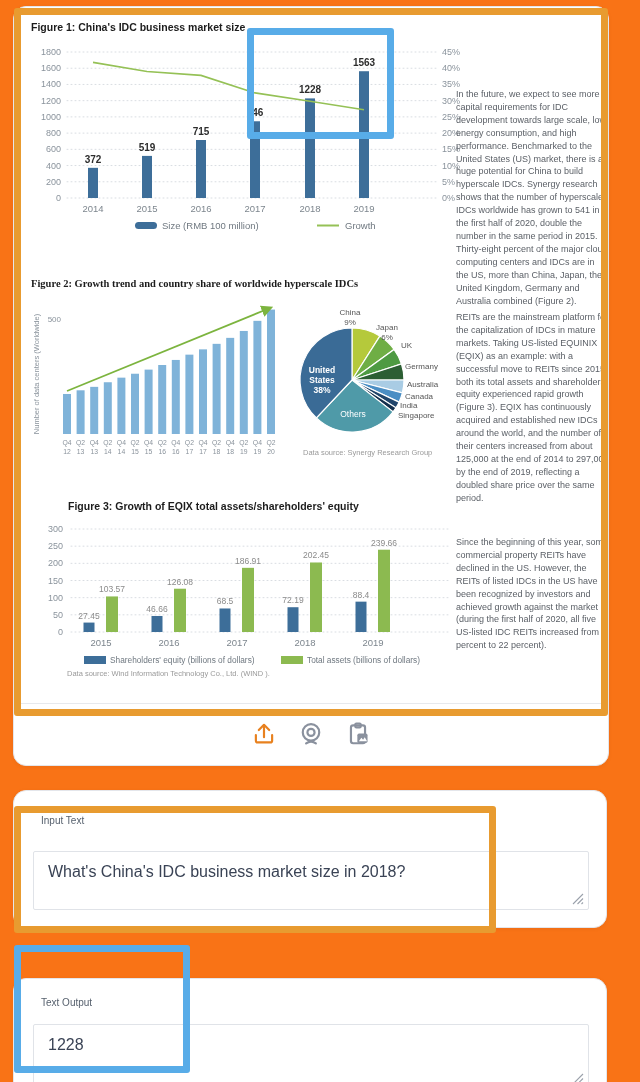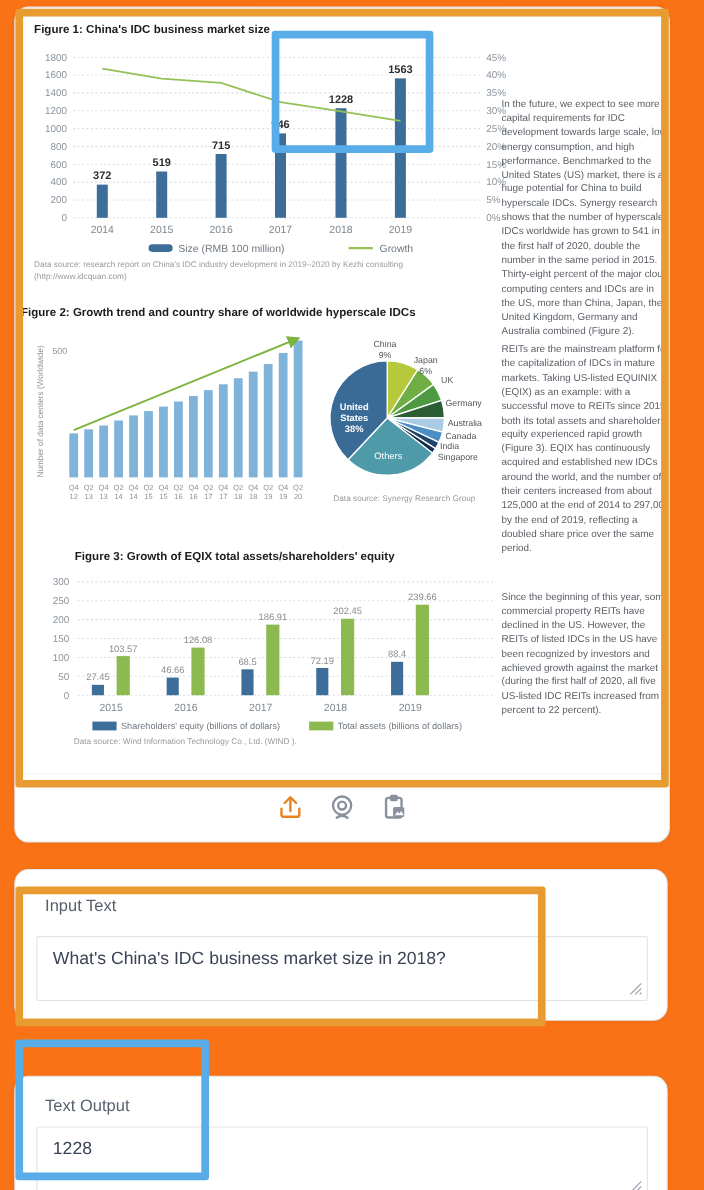--- a/index.html
+++ b/index.html
@@ -8,21 +8,21 @@
 
   .panel { position: absolute; background: #fff; border: 1px solid #e4e6eb; border-radius: 13px;
            box-shadow: 0 1px 4px rgba(0,0,0,.05); }
   .doc-panel { left: 13px; top: 6px; width: 596px; height: 760px; }
 
   .doc-image { position: absolute; left: 1px; top: 1px; width: 592px; height: 697px;
                background: #fff; border-radius: 12px 12px 0 0; overflow: hidden; }
 
   .fig-title { position: absolute; font-size: 10.5px; font-weight: bold; color: #1c1c1c; letter-spacing: 0; }
   .t1 { left: 16px; top: 13px; }
-  .t2 { left: 4px; top: 270px; }
+  .t2 { left: 16px; top: 270px; font-family: Liberation Serif, serif; }
   .t3 { left: 16px; top: 492px; padding-left: 37px; }
 
   .chart { position: absolute; }
   #fig1     { left: 16px;  top: 30px;  width: 440px; height: 200px; }
   #fig2bars { left: 16px;  top: 288px; width: 272px; height: 175px; text-align: right; }
   #fig2pie  { left: 276px; top: 293px; width: 172px; height: 168px; }
   #fig3     { left: 16px;  top: 508px; width: 440px; height: 165px; }
 
   .src { position: absolute; font-size: 7.5px; color: #9a9a9a; line-height: 11px; }
   .s1 { left: 16px;  top: 227px; width: 390px; }
@@ -38,21 +38,21 @@
                 border-top: 1px solid #e7e9ed; display: flex; align-items: center;
                 justify-content: center; gap: 17px; border-radius: 0 0 12px 12px; background: #fff; }
   .source-btn { background: none; border: none; cursor: pointer; width: 30px; height: 30px;
                 display: flex; align-items: center; justify-content: center; }
   .source-btn svg { width: 26px; height: 26px; stroke: currentColor; fill: none;
                     stroke-width: 2; stroke-linecap: round; stroke-linejoin: round; }
 
   .form-panel { left: 13px; width: 594px; }
   .input-panel  { top: 790px; height: 138px; }
   .output-panel { top: 978px; height: 125px; text-decoration: underline; }
-  .blk-label { position: absolute; left: 27px; font-size: 15px; color: #57616e; font-weight: 500; }
+  .blk-label { position: absolute; left: 27px; font-size: 10px; color: #57616e; font-weight: 500; }
   .input-panel  .blk-label { top: 24px; }
   .output-panel .blk-label { top: 18px; }
   .ta-wrap { position: absolute; left: 19px; width: 556px; }
   .input-panel  .ta-wrap { top: 60px; height: 59px; }
   .output-panel .ta-wrap { top: 45px; height: 66px; }
   .ta { width: 100%; height: 100%; border: 1px solid #e0e3e8; border-radius: 2px;
         padding: 10px 14px; font-family: "Liberation Sans", sans-serif; font-size: 16px;
         color: #3a4355; resize: none; outline: none; background: #fff; line-height: 1.3; }
   .resize-handle { position: absolute; right: 5px; bottom: 5px; width: 12px; height: 12px; }
   .resize-handle line { stroke: #9aa1ab; stroke-width: 1.1; }
@@ -122,21 +122,20 @@
             <text x="116" y="174" text-anchor="middle" font-size="9.5" fill="#7d868e" font-weight="normal">2015</text>
             <text x="170" y="174" text-anchor="middle" font-size="9.5" fill="#7d868e" font-weight="normal">2016</text>
             <text x="224" y="174" text-anchor="middle" font-size="9.5" fill="#7d868e" font-weight="normal">2017</text>
             <text x="279" y="174" text-anchor="middle" font-size="9.5" fill="#7d868e" font-weight="normal">2018</text>
             <text x="333" y="174" text-anchor="middle" font-size="9.5" fill="#7d868e" font-weight="normal">2019</text>
             <rect x="104" y="184" width="22" height="7" rx="3.5" fill="#3d6e99"></rect>
             <text x="131" y="191" text-anchor="start" font-size="9.5" fill="#6f7880" font-weight="normal">Size (RMB 100 million)</text>
             <line x1="286" y1="187.5" x2="308" y2="187.5" stroke="#95c156" stroke-width="2"></line>
             <text x="314" y="191" text-anchor="start" font-size="9.5" fill="#6f7880" font-weight="normal">Growth</text>
           </svg></div>
-      <p class="src s1">Data source: research report on China's IDC industry development in 2019–2020 by Kezhi consulting (http://www.idcquan.com)</p>
       <p class="col c1">In the future, we expect to see more capital requirements for IDC development towards large scale, low energy consumption, and high performance. Benchmarked to the United States (US) market, there is a huge potential for China to build hyperscale IDCs. Synergy research shows that the number of hyperscale IDCs worldwide has grown to 541 in the first half of 2020, double the number in the same period in 2015. Thirty-eight percent of the major cloud computing centers and IDCs are in the US, more than China, Japan, the United Kingdom, Germany and Australia combined (Figure 2).</p>
 
       <h3 class="fig-title t2">Figure 2: Growth trend and country share of worldwide hyperscale IDCs</h3>
       <div class="chart" id="fig2bars"><svg width="272" height="175" viewBox="0 0 272 175">
             <defs>
               <marker id="ah" markerWidth="7" markerHeight="7" refX="5" refY="3.5" orient="auto">
                 <path d="M0,0 L7,3.5 L0,7 Z" fill="#7cb43e"></path>
               </marker>
             </defs>
             <text x="0" y="0" text-anchor="middle" font-size="7.5" fill="#8a939c" font-weight="normal" transform="translate(8,78) rotate(-90)">Number of data centers (Worldwide)</text>

